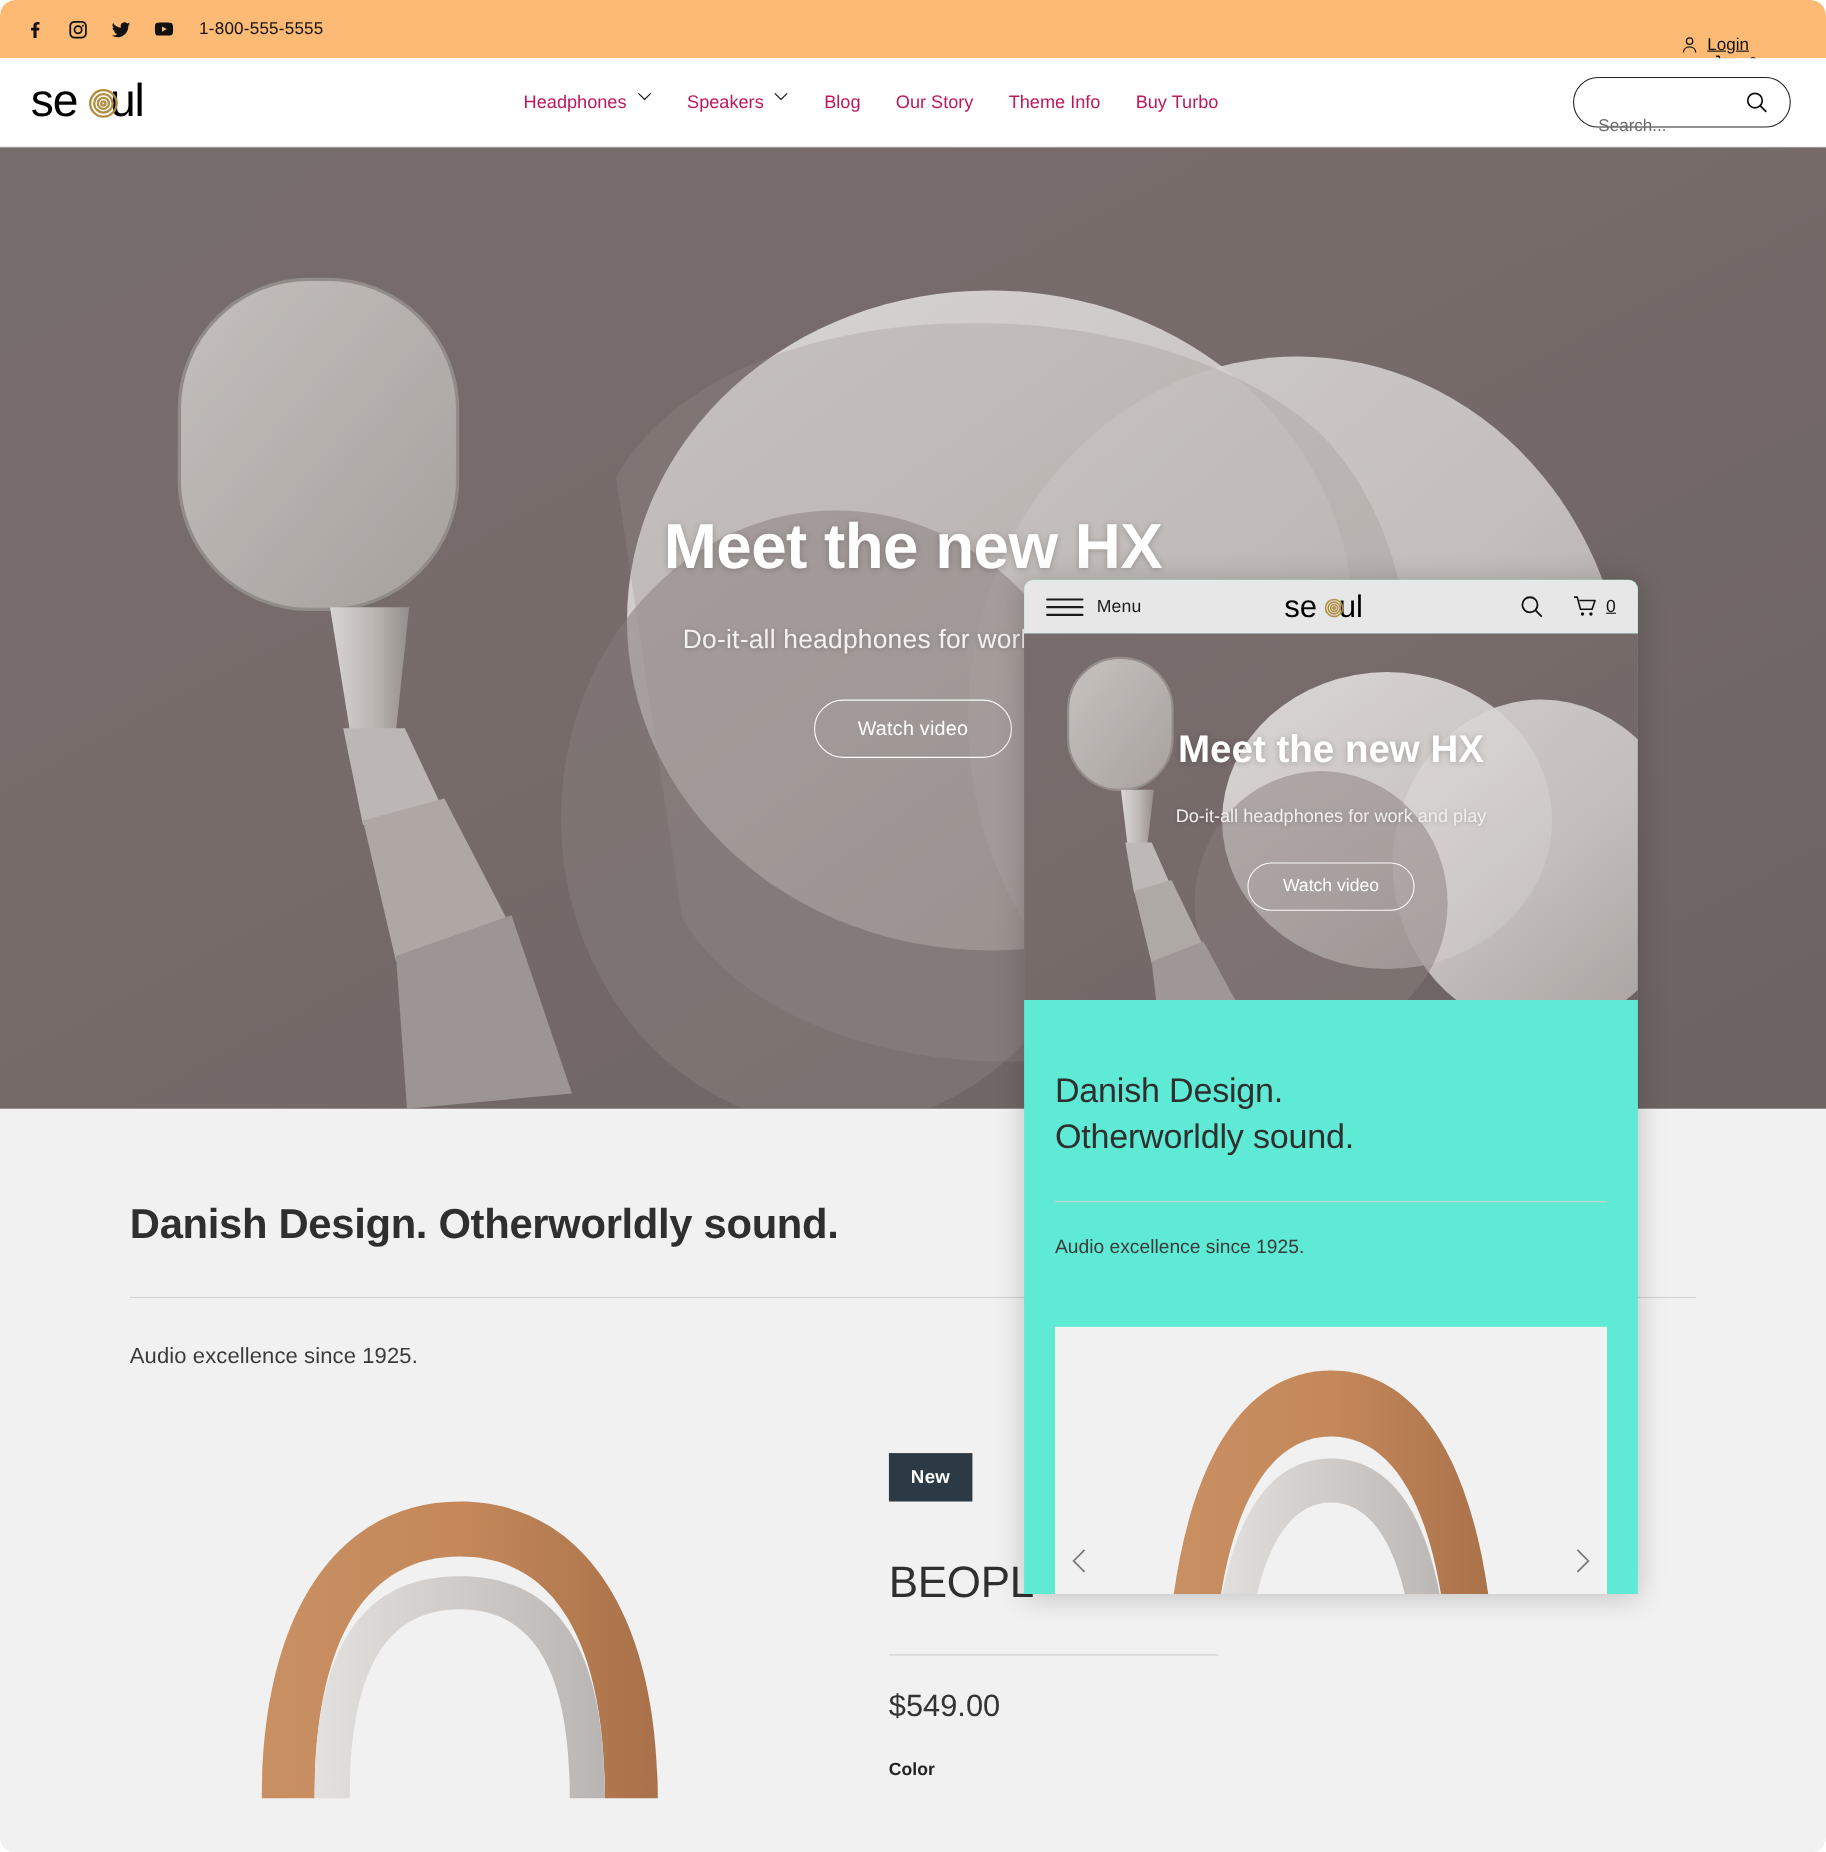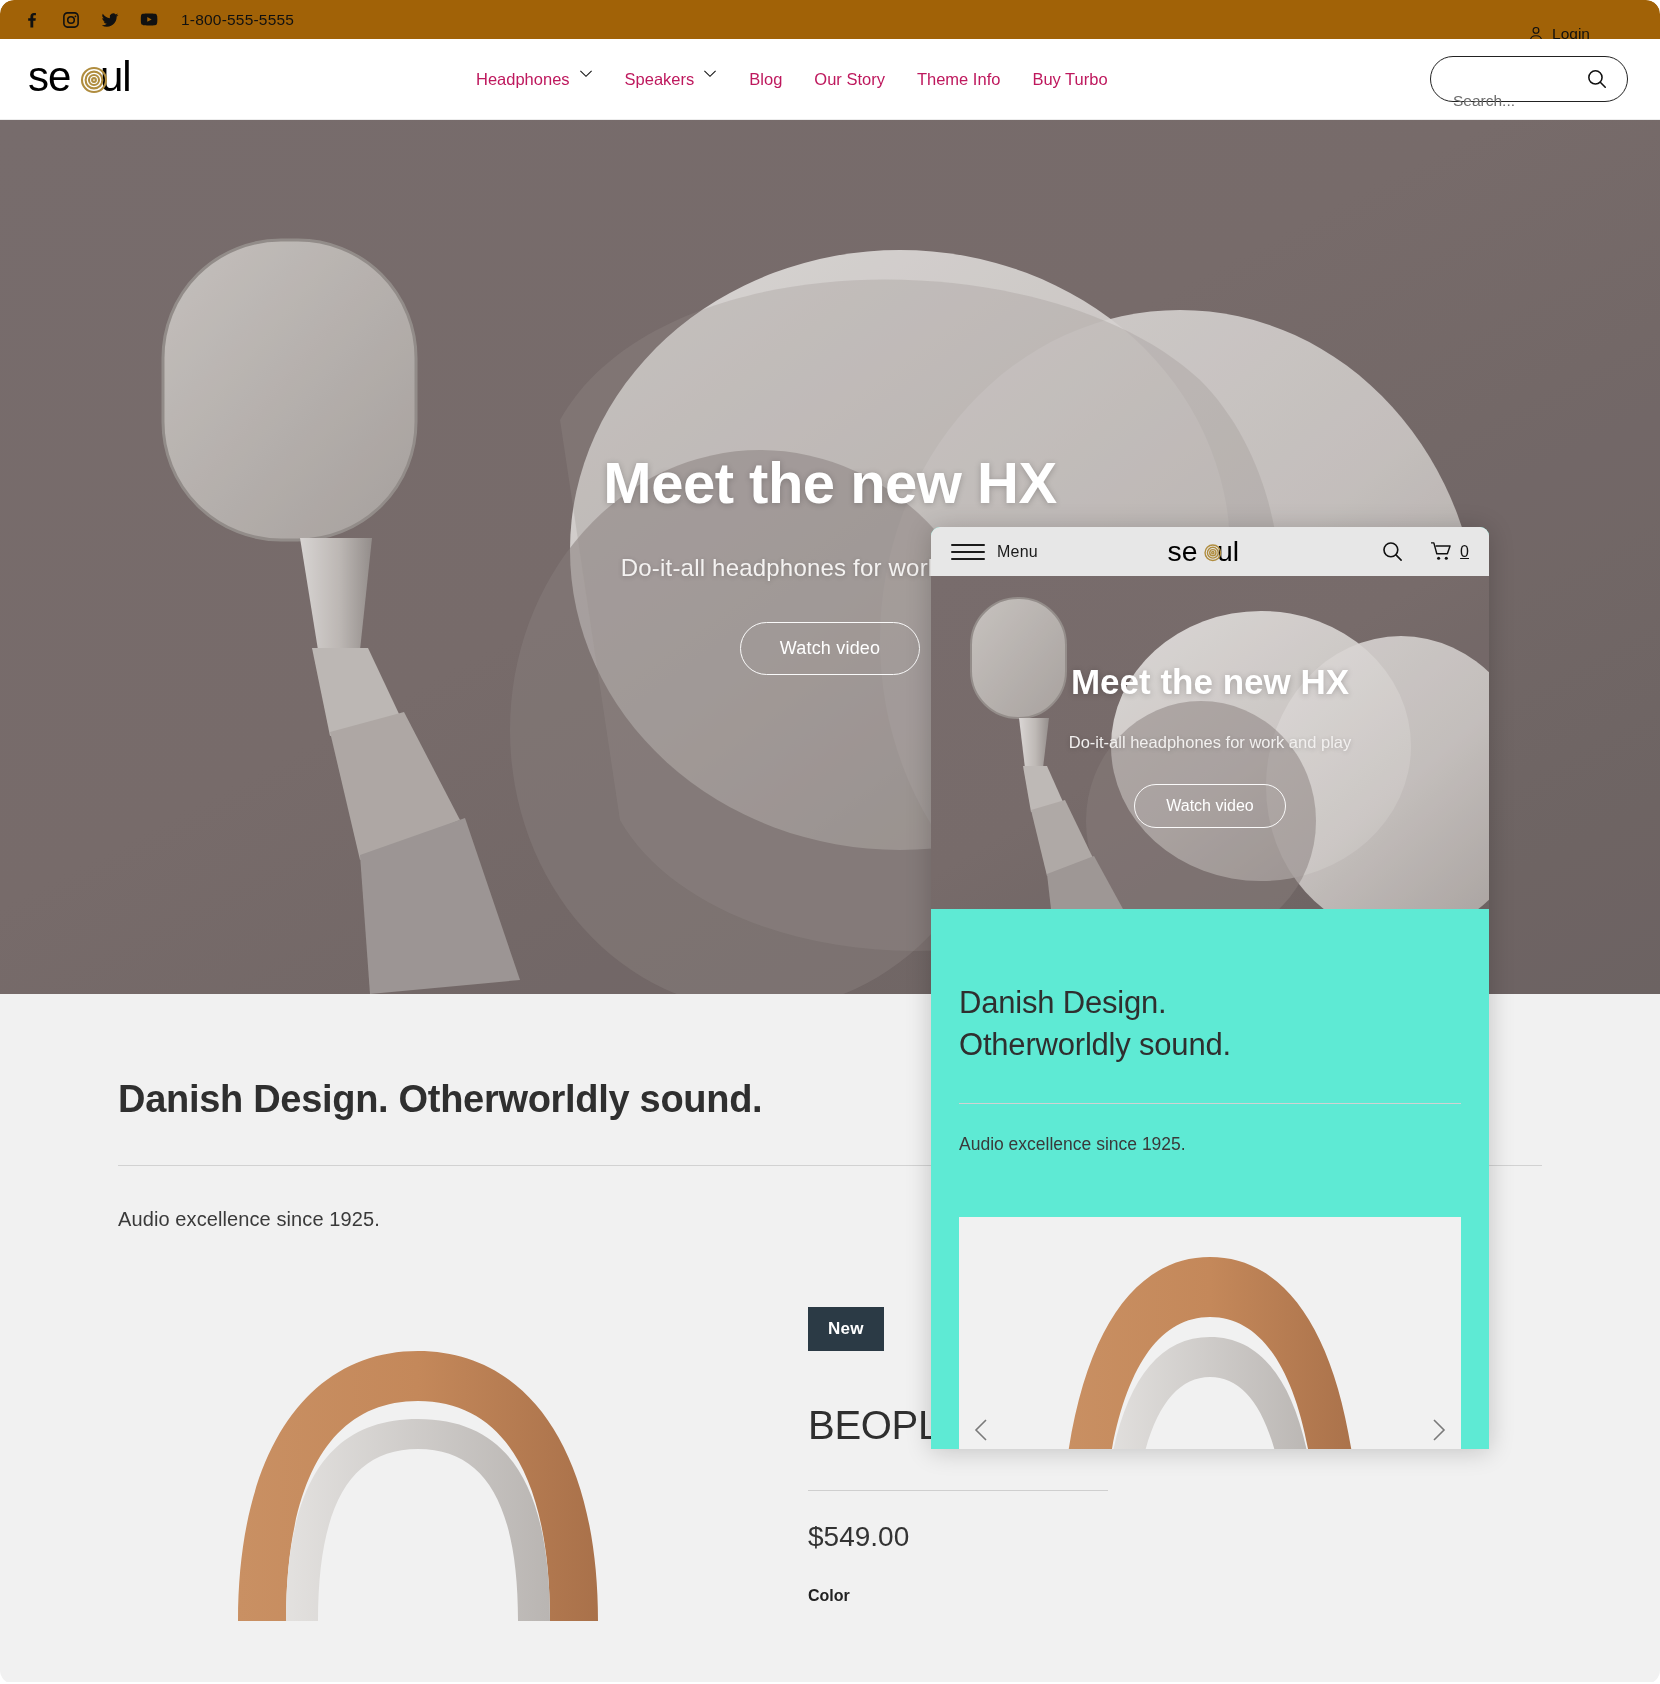--- a/index.html
+++ b/index.html
@@ -13,22 +13,22 @@
     position: relative;
     width: 1660px; height: 1684px;
     background: #ffffff;
     border-radius: 14px;
     overflow: hidden;
   }
 
   
   .announce {
     position: relative;
-    height: 39px;
-    background: #a16207;
+    height: 53px;
+    background: #fdba74;
     display: flex;
     align-items: center;
     padding: 0 18px 0 18px;
     border-top-left-radius: 14px;
     border-top-right-radius: 14px;
   }
   .social { display: flex; align-items: center; gap: 19px; margin-left: 4px; }
   .social .ic { width: 20px; height: 20px; display: block; color: #000; }
   .social .ic svg { display: block; width: 100%; height: 100%; fill: #111; }
   .phone {
@@ -279,21 +279,21 @@
     font-size: 16.5px; color: #f2f0ef; line-height: 1.55;
     text-shadow: 0 1px 5px rgba(0,0,0,.2);
     margin-bottom: 28px;
   }
   .m-hero-btn {
     border: 1.4px solid rgba(255,255,255,.95);
     color: #fff; background: transparent;
     border-radius: 40px; padding: 12px 31px;
     font-size: 16px; font-family: "Liberation Sans", sans-serif; cursor: pointer;
   }
-  .m-content { padding: 11px 28px; }
+  .m-content { padding: 0 28px; }
   .m-sec-title {
     font-size: 31px; color: #2f2f2f; font-weight: 400;
     line-height: 1.35; padding-top: 62px; letter-spacing: -.2px;
   }
   .m-rule { border-top: 1px solid #d2d2d2; margin-top: 37px; }
   .m-sec-sub { font-size: 17.5px; color: #3a3a3a; margin-top: 30px; }
 
   .m-carousel { position: relative; margin-top: 62px; height: 370px; }
   .m-prod-img { position: absolute; inset: 0; }
   .m-arrow {

